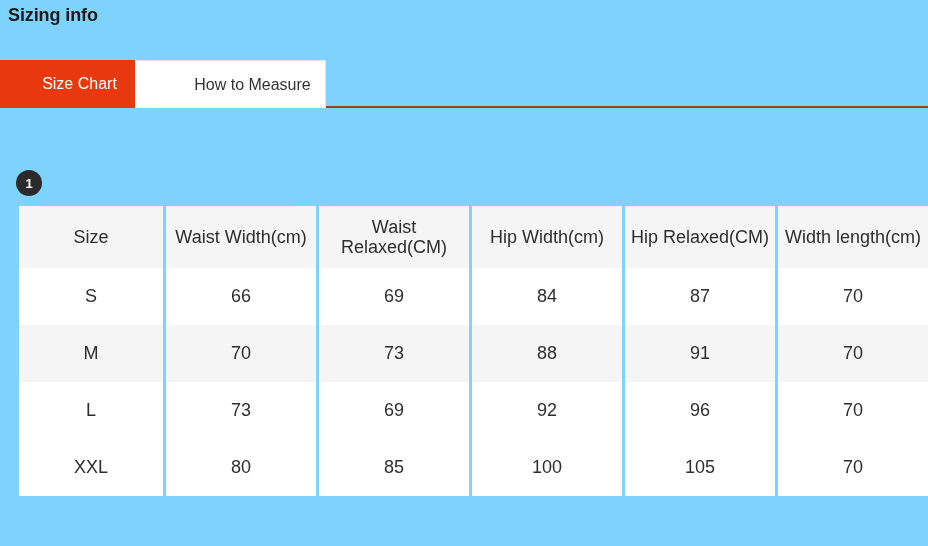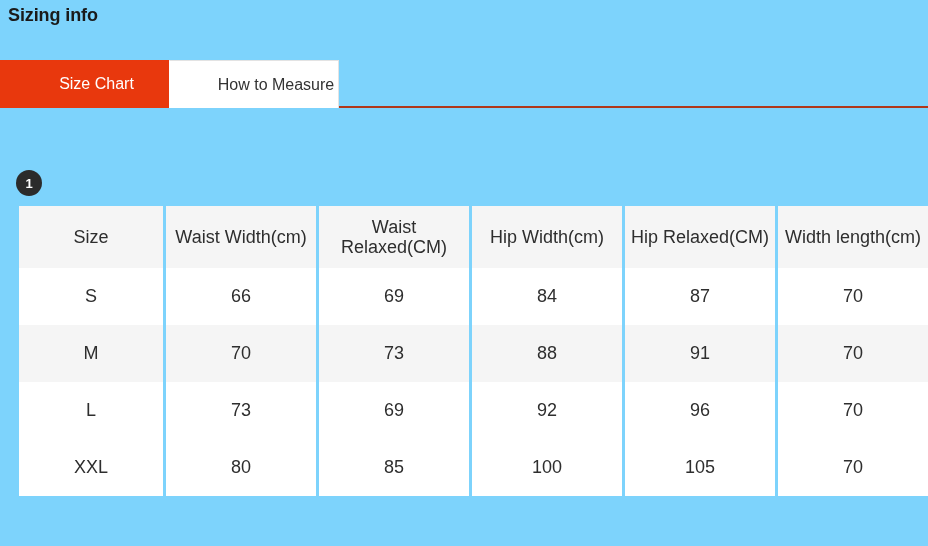--- a/index.html
+++ b/index.html
@@ -36,27 +36,27 @@
   .tab {
     display: flex;
     align-items: center;
     justify-content: center;
     font-size: 16px;
     height: 48px;
     cursor: pointer;
     user-select: none;
   }
   .tab-active {
-    width: 169px;
+    width: 135px;
     background: #e8380d;
     color: #ffffff;
     padding-left: 24px;
   }
   .tab-inactive {
-    width: 170px;
+    width: 191px;
     background: #ffffff;
     color: #333333;
     border-top: 1px solid #e3e3e3;
     border-right: 1px solid #e3e3e3;
     border-left: 1px solid #ffffff;
     padding-left: 44px;
   }
 
   
   .desc {

